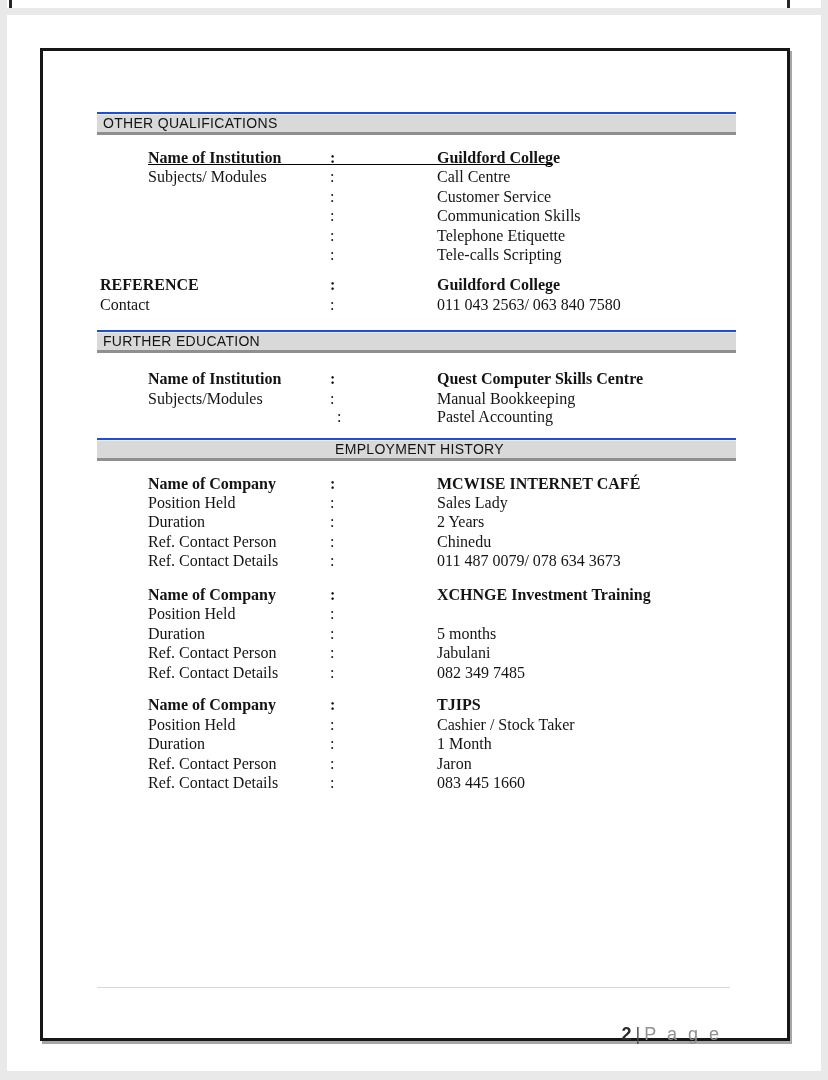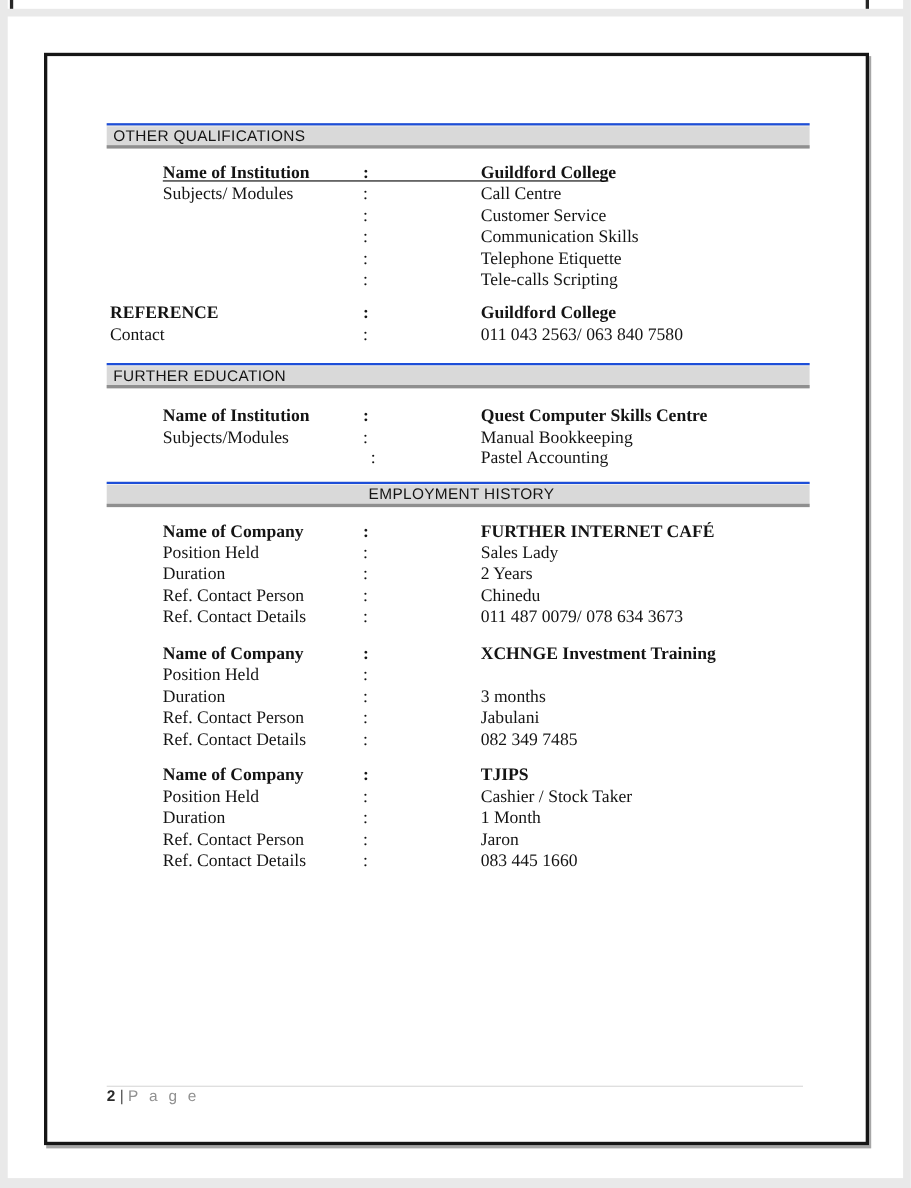--- a/index.html
+++ b/index.html
@@ -47,23 +47,23 @@
   .row .val{position:absolute;left:340px;white-space:nowrap;text-align:center;}
   .row.b .lab,.row.b .cl,.row.b .val{font-weight:bold;}
   .row.ul::after{
     content:"";position:absolute;left:51px;width:405px;top:16px;
     border-top:1.5px solid #000;
   }
 
   
   .footer-rule{position:absolute;left:90px;top:972px;width:633px;border-top:1px solid #d8d8d8;}
   .footer-text{
-    position:absolute;left:90px;top:972px;width:633px;height:18px;
-    text-align:left;padding-right:8px;box-sizing:border-box;
-    font-family:"Liberation Sans", sans-serif;font-size:14px;line-height:18px;
+    position:absolute;left:90px;top:1010px;width:633px;height:18px;
+    text-align:right;padding-right:8px;box-sizing:border-box;
+    font-family:"Liberation Sans", sans-serif;font-size:18px;line-height:18px;
   }
   .footer-text .pn{color:#2b2b2b;font-weight:bold;}
   .footer-text .sep{color:#4a4a4a;padding:0 4px;}
   .footer-text .pw{color:#909090;letter-spacing:3px;}
 </style>
 </head>
 <body>
 
 <div class="prev-page">
   <div class="pmark pm-l"></div>
@@ -127,21 +127,21 @@
   <div class="row" style="top:392px">
     <span class="cl ind">:</span>
     <span class="val">Pastel Accounting</span>
   </div>
 
   <div class="sec-bar bar3">EMPLOYMENT HISTORY</div>
 
   <div class="row b" style="top:459px">
     <span class="lab">Name of Company</span>
     <span class="cl">:</span>
-    <span class="val">FURTHER INTERNET CAFÉ</span>
+    <span class="val">MCWISE INTERNET CAFÉ</span>
   </div>
   <div class="row" style="top:478px">
     <span class="lab">Position Held</span>
     <span class="cl">:</span>
     <span class="val">Sales Lady</span>
   </div>
   <div class="row" style="top:497px">
     <span class="lab">Duration</span>
     <span class="cl">:</span>
     <span class="val">2 Years</span>
@@ -162,21 +162,21 @@
     <span class="cl">:</span>
     <span class="val">XCHNGE Investment Training</span>
   </div>
   <div class="row" style="top:589px">
     <span class="lab">Position Held</span>
     <span class="cl">:</span>
   </div>
   <div class="row" style="top:609px">
     <span class="lab">Duration</span>
     <span class="cl">:</span>
-    <span class="val">3 months</span>
+    <span class="val">5 months</span>
   </div>
   <div class="row" style="top:628px">
     <span class="lab">Ref. Contact Person</span>
     <span class="cl">:</span>
     <span class="val">Jabulani</span>
   </div>
   <div class="row" style="top:648px">
     <span class="lab">Ref. Contact Details</span>
     <span class="cl">:</span>
     <span class="val">082 349 7485</span>

